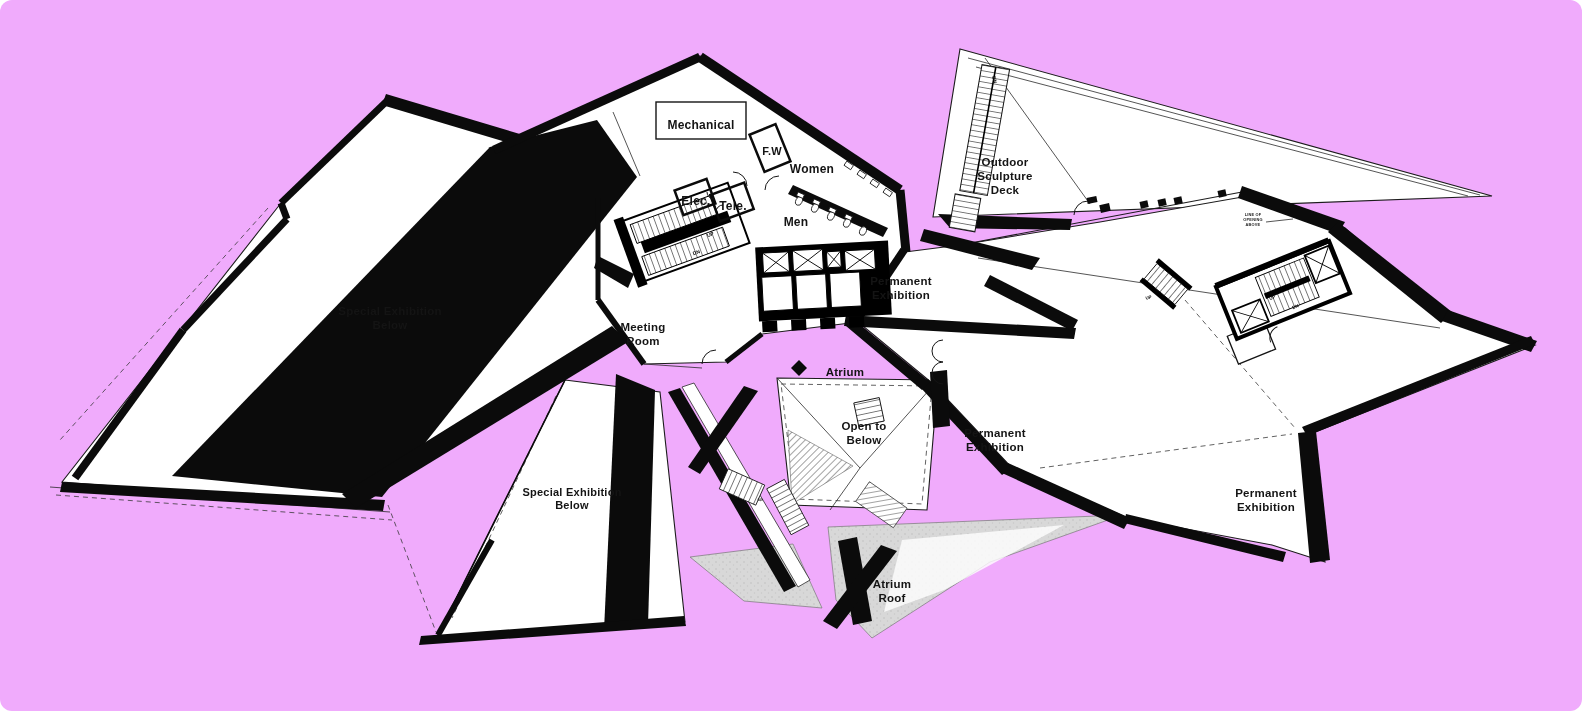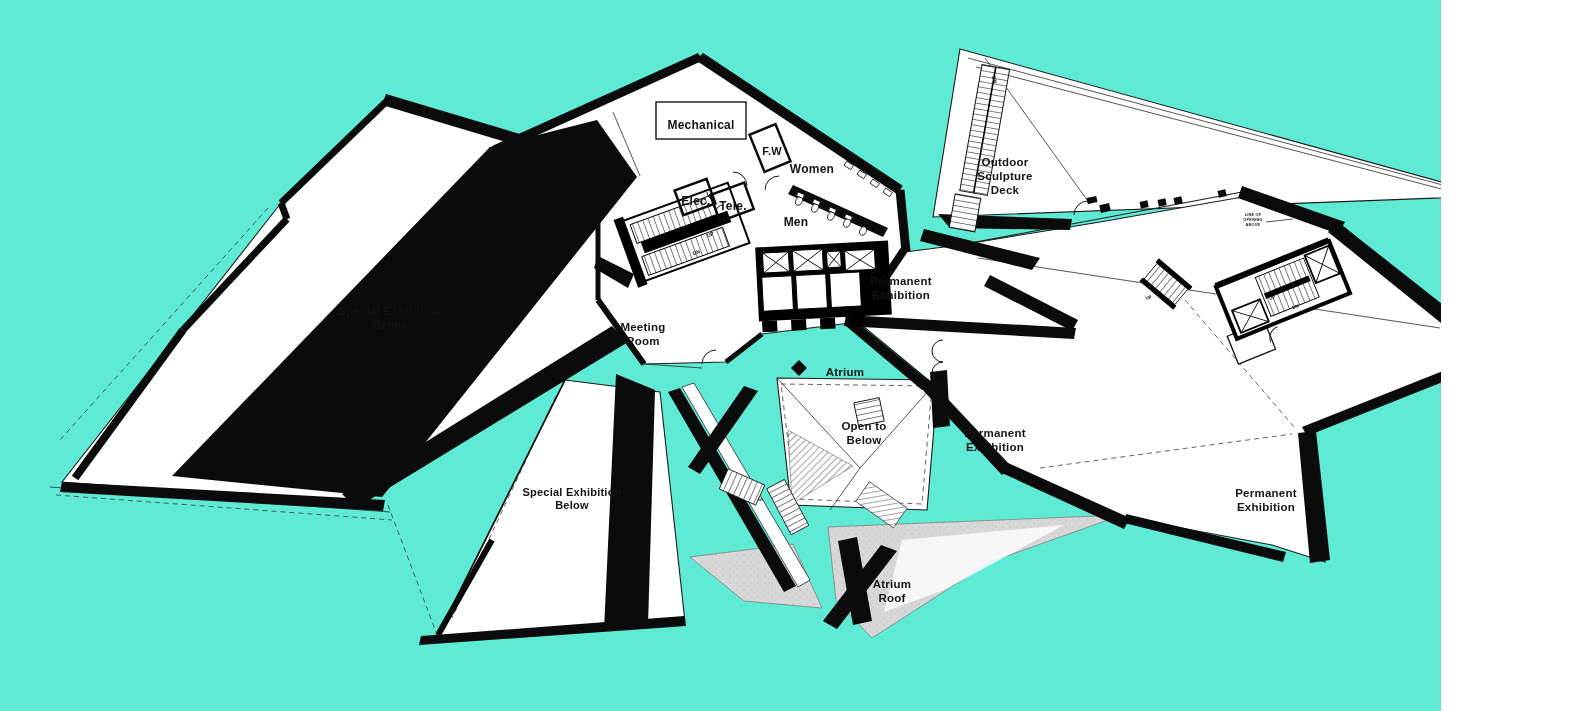--- a/index.html
+++ b/index.html
@@ -1,16 +1,16 @@
 <!DOCTYPE html>
 <html><head>
 <meta charset="utf-8">
 <style>
   html,body{margin:0;padding:0;background:#fff;}
-  .frame{position:relative;width:1441px;height:711px;background:#5eead4;overflow:hidden;}
+  .frame{position:relative;width:1582px;height:711px;background:#f0abfc;overflow:hidden;border-radius:12px;}
   svg{display:block;}
   .room-label{font-family:"Liberation Sans",sans-serif;font-weight:bold;fill:#141414;text-anchor:middle;letter-spacing:.25px;}
   .dir-label{font-family:"Liberation Sans",sans-serif;font-weight:bold;fill:#111;text-anchor:middle;}
   .annot-label{font-family:"Liberation Sans",sans-serif;font-weight:bold;fill:#222;text-anchor:middle;letter-spacing:.2px;}
   .thin{stroke:#1c1c1c;stroke-width:1.1;fill:none;}
   .hair{stroke:#2a2a2a;stroke-width:.8;fill:none;}
   .dash{stroke:#3a3a3a;stroke-width:.8;fill:none;stroke-dasharray:5 4;}
   .wall{fill:#0b0b0b;stroke:none;}
   .wl{stroke:#0b0b0b;fill:none;}
   .whitefill{fill:#fff;}

